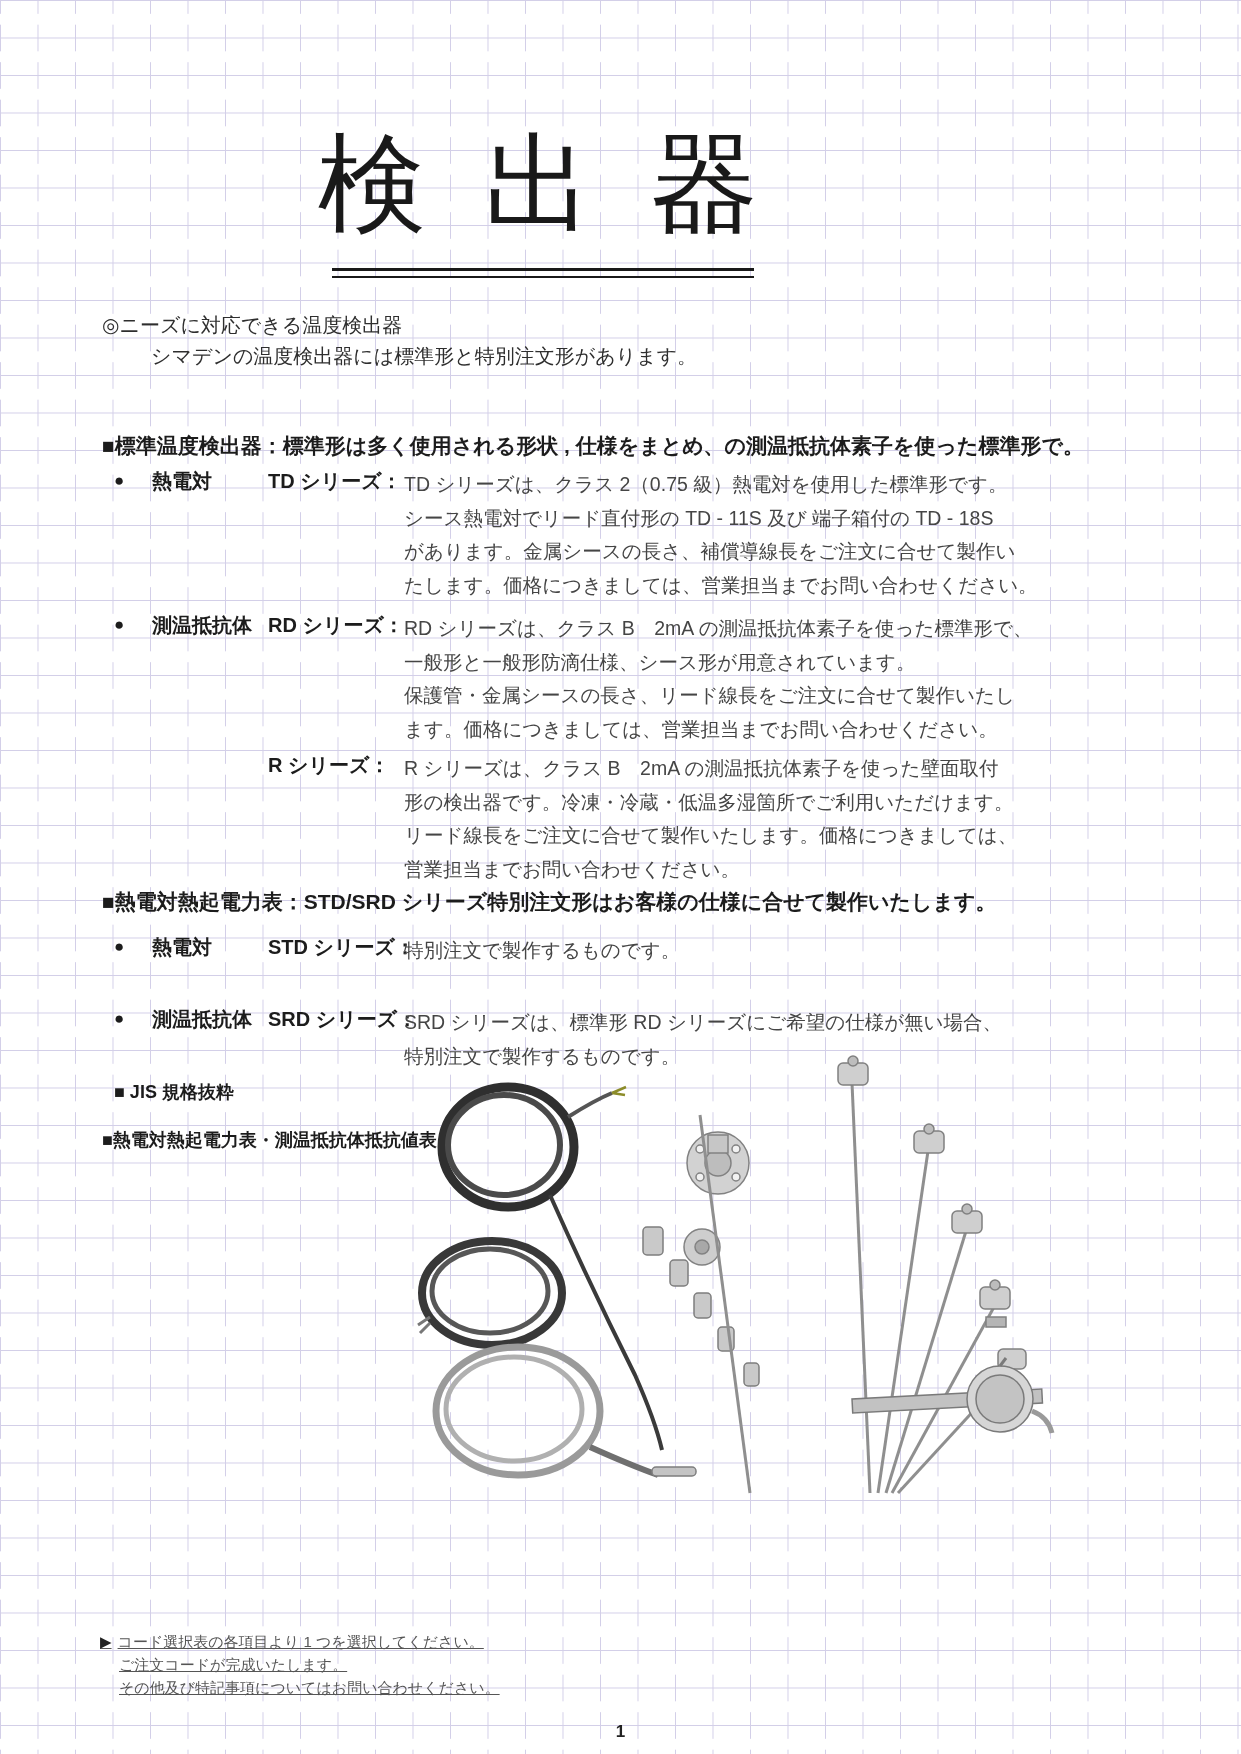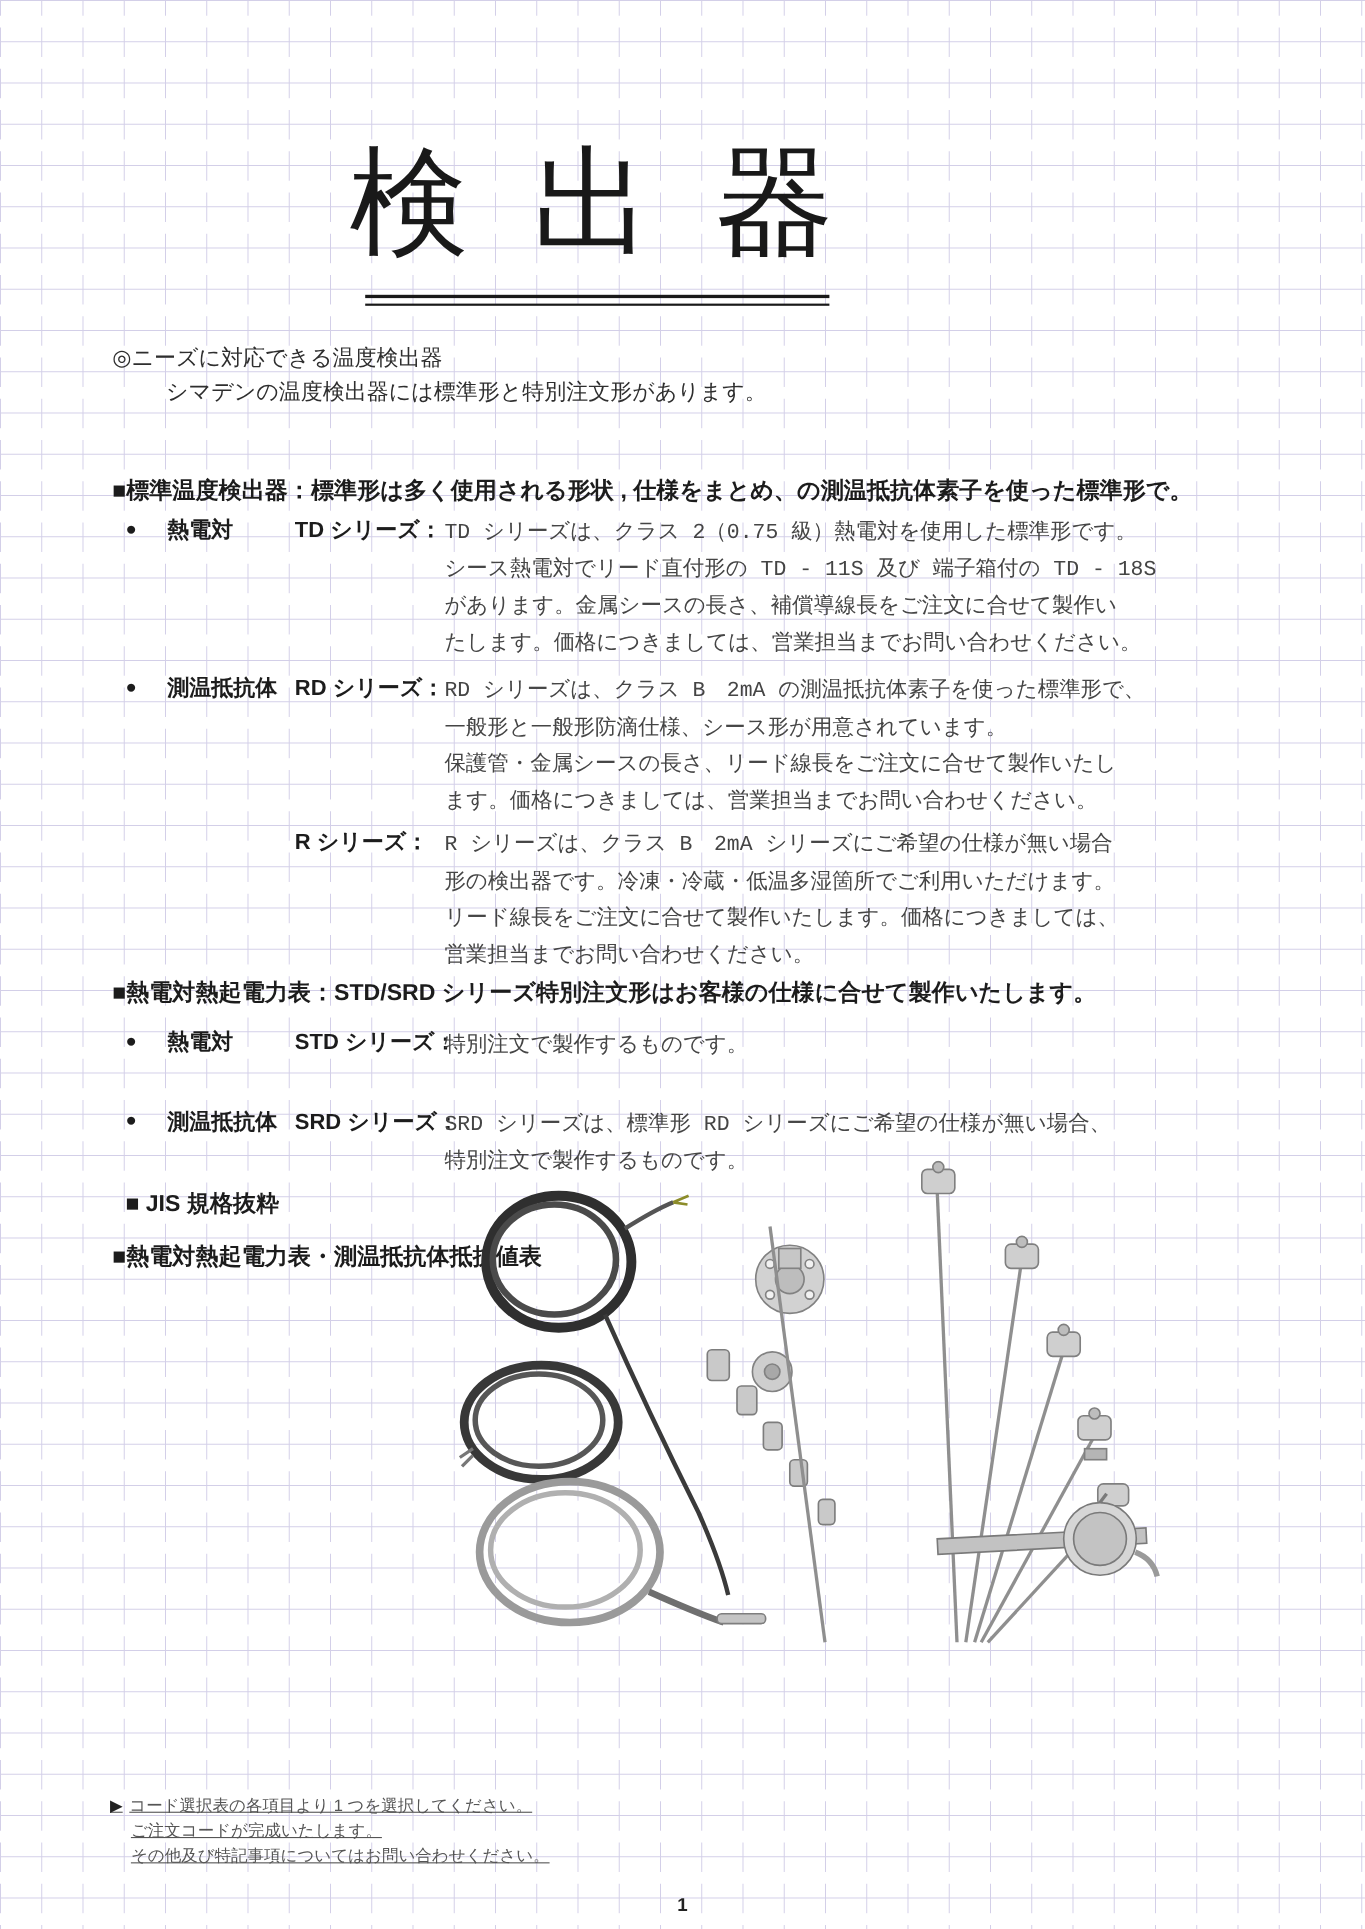--- a/index.html
+++ b/index.html
@@ -20,23 +20,23 @@
     font-size:108px;font-weight:500;letter-spacing:14px;color:#191919;
     white-space:nowrap;text-align:right;
   }
   .rule{background:#191919;}
   .intro{font-size:20px;color:#2e2e2e;white-space:nowrap;}
   .sec-head{font-size:21px;font-weight:700;color:#1c1c1c;white-space:nowrap;}
   .row{position:absolute;left:114px;display:flex;align-items:flex-start;}
   .col-bullet{width:22px;font-size:17px;font-weight:700;color:#1c1c1c;padding-top:3px;}
   .col-cat{width:116px;font-size:20px;font-weight:700;color:#1c1c1c;white-space:nowrap;margin-left:16px;}
   .col-series{width:136px;font-size:20px;font-weight:700;color:#1c1c1c;white-space:nowrap;}
-  .col-body{width:640px;font-size:19.5px;font-weight:400;color:#454545;font-family:Liberation Mono, monospace;}
+  .col-body{width:640px;font-size:19.5px;font-weight:400;color:#454545;}
   .col-body div{line-height:33.5px;white-space:nowrap;}
-  .sub-head{font-size:21px;font-weight:700;color:#1c1c1c;white-space:nowrap;}
+  .sub-head{font-size:18px;font-weight:700;color:#1c1c1c;white-space:nowrap;}
   .footer-note{font-size:15px;color:#555;line-height:23px;white-space:nowrap;text-decoration:underline;}
   .footer-note .tri{color:#222;margin-right:6px;}
   .footer-note .indent{padding-left:19px;}
   .page-num{width:100%;text-align:center;font-size:17px;font-weight:700;color:#222;}
 </style>
 </head>
 <body>
 
 <div class="abs title" style="top:112px;left:318px;width:448px;">検 出 器</div>
 <div class="abs rule" style="top:268px;left:332px;width:422px;height:3px;"></div>
@@ -69,21 +69,21 @@
     <div>保護管・金属シースの長さ、リード線長をご注文に合せて製作いたし</div>
     <div>ます。価格につきましては、営業担当までお問い合わせください。</div>
   </div>
 </div>
 
 <div class="row" style="top:752px;">
   <div class="col-bullet"></div>
   <div class="col-cat"></div>
   <div class="col-series">R シリーズ：</div>
   <div class="col-body">
-    <div>R シリーズは、クラス B　2mA シリーズにご希望の仕様が無い場合</div>
+    <div>R シリーズは、クラス B　2mA の測温抵抗体素子を使った壁面取付</div>
     <div>形の検出器です。冷凍・冷蔵・低温多湿箇所でご利用いただけます。</div>
     <div>リード線長をご注文に合せて製作いたします。価格につきましては、</div>
     <div>営業担当までお問い合わせください。</div>
   </div>
 </div>
 
 <div class="abs sec-head" style="top:888px;left:102px;">■熱電対熱起電力表：STD/SRD シリーズ特別注文形はお客様の仕様に合せて製作いたします。</div>
 
 <div class="row" style="top:934px;">
   <div class="col-bullet">●</div>

